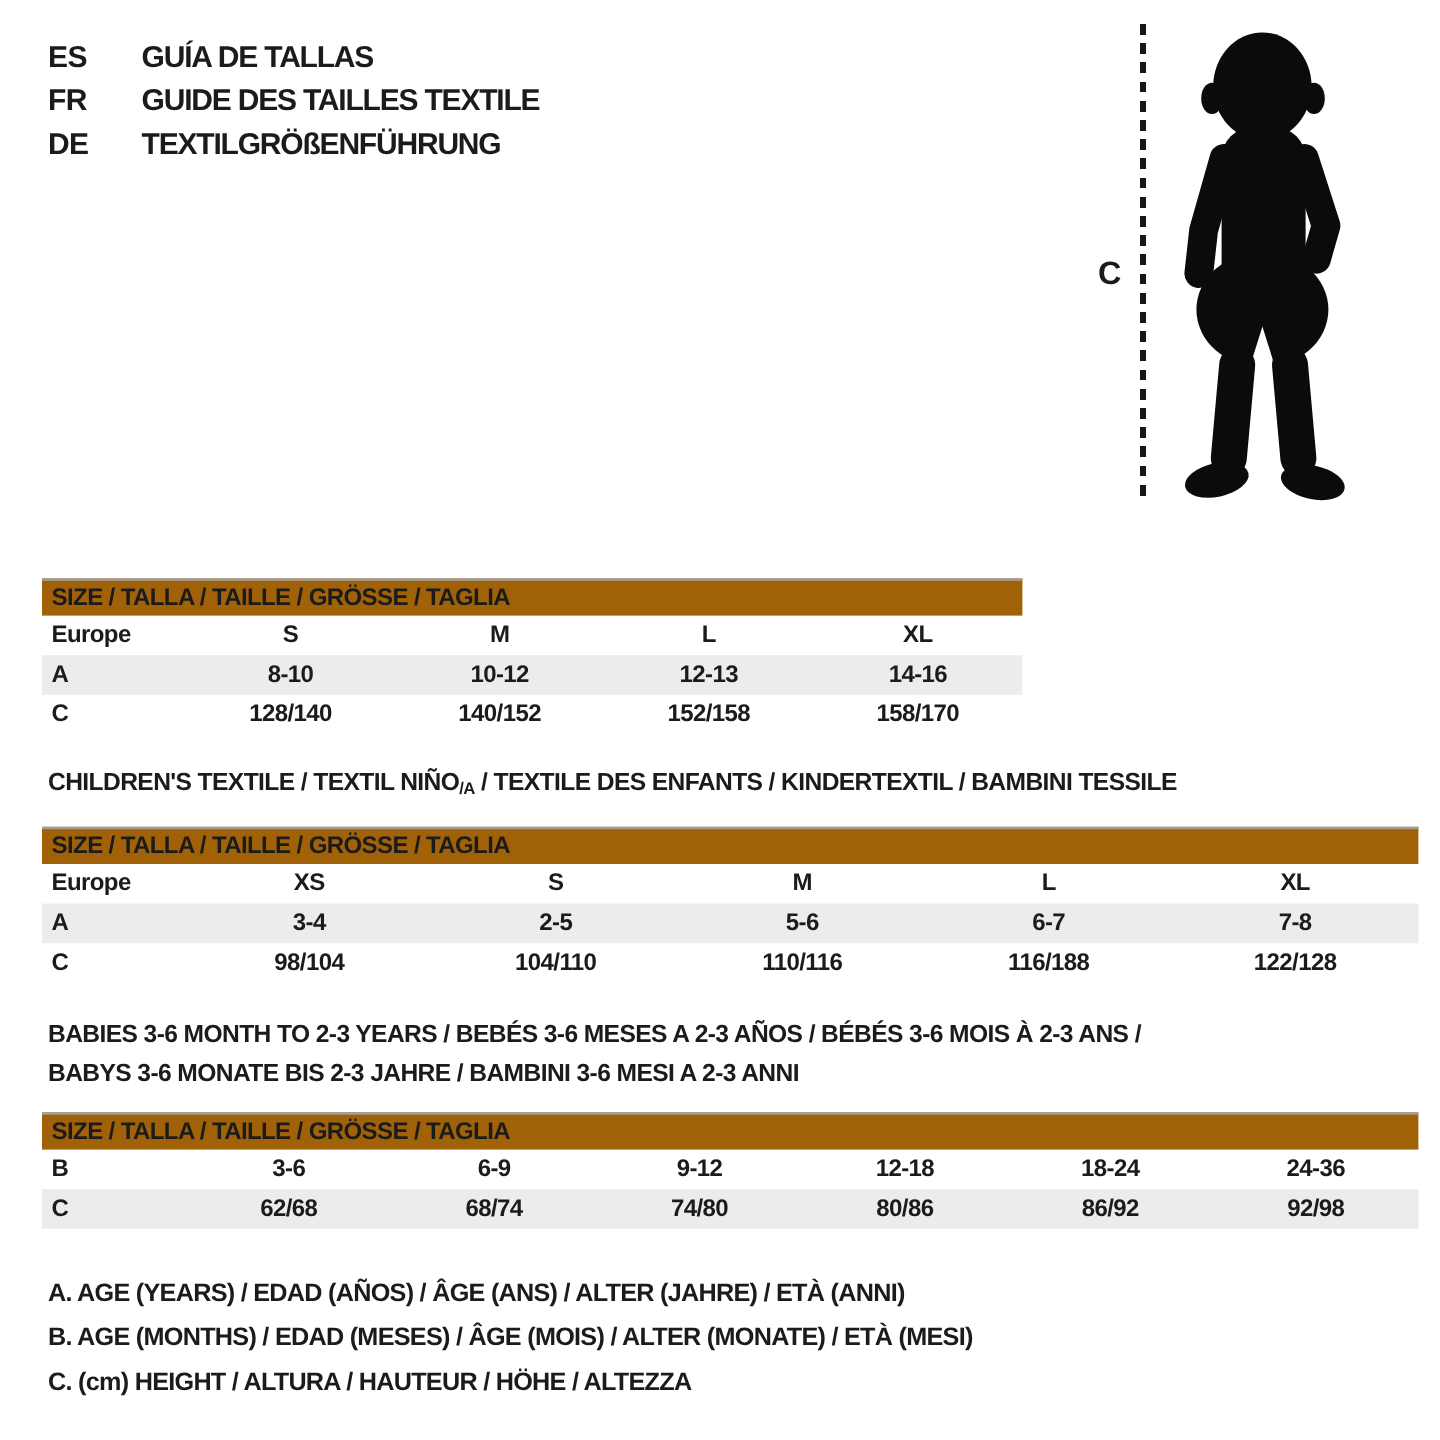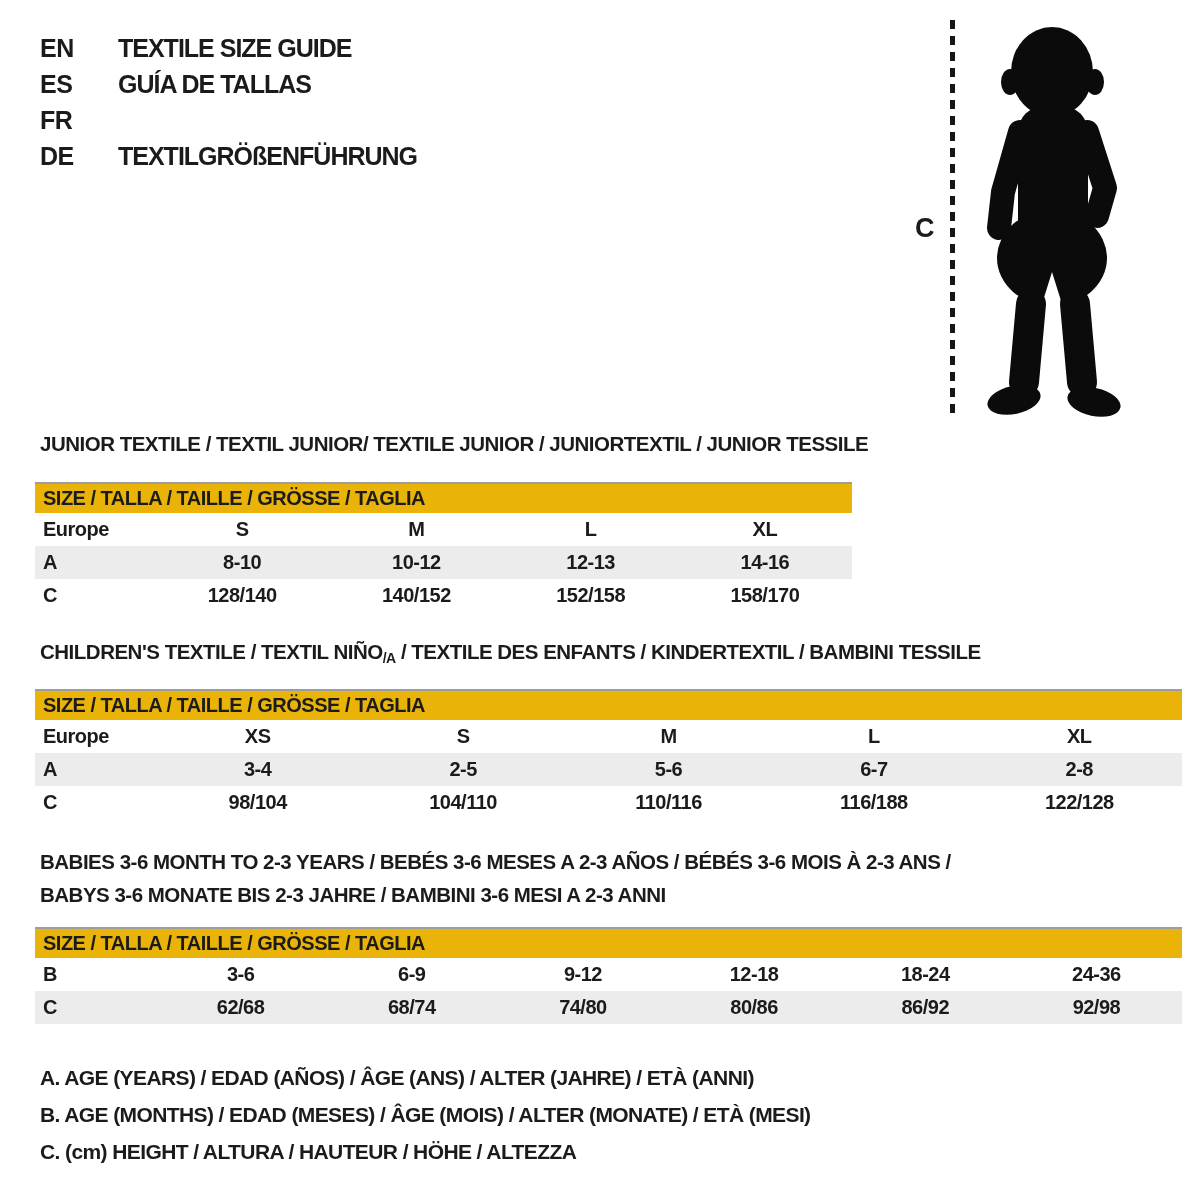--- a/index.html
+++ b/index.html
@@ -77,21 +77,21 @@
   .two-line { line-height: 33px; }
 
   
   .size-table {
     position: absolute;
     left: 35px;
     font-weight: bold;
   }
   .t-header {
     height: 31px;
-    background: #eab308;
+    background: #a16207;
     border-top: 2px solid #9d9d9d;
     display: flex;
     align-items: center;
     padding-left: 8px;
     font-size: 20px;
     letter-spacing: -0.5px;
   }
   .t-row {
     display: grid;
     height: 33px;
@@ -118,29 +118,26 @@
     white-space: nowrap;
   }
 </style>
 </head>
 <body>
 
 <div class="page">
 
   <div class="lang-block">
     <div class="lang-row">
-      <span class="lang-code">EN</span>
-      <span class="lang-title">TEXTILE SIZE GUIDE</span>
-    </div>
-    <div class="lang-row">
       <span class="lang-code">ES</span>
       <span class="lang-title">GUÍA DE TALLAS</span>
     </div>
     <div class="lang-row">
       <span class="lang-code">FR</span>
+      <span class="lang-title">GUIDE DES TAILLES TEXTILE</span>
     </div>
     <div class="lang-row">
       <span class="lang-code">DE</span>
       <span class="lang-title">TEXTILGRÖßENFÜHRUNG</span>
     </div>
   </div>
 
   <div class="figure-block">
     <div class="height-line"></div>
     <div class="height-label">C</div>
@@ -156,21 +153,20 @@
         <path d="M119,112 L137,168 L129,196" stroke="#0b0b0b" stroke-width="24" stroke-linecap="round" stroke-linejoin="round" fill="none"></path>
         <polygon points="84,252 64,316 104,316" fill="#ffffff"></polygon>
         <path d="M63,284 L56,362" stroke="#0b0b0b" stroke-width="30" stroke-linecap="round" fill="none"></path>
         <path d="M107,284 L114,362" stroke="#0b0b0b" stroke-width="30" stroke-linecap="round" fill="none"></path>
         <ellipse cx="46" cy="380" rx="27" ry="14" transform="rotate(-12 46 380)"></ellipse>
         <ellipse cx="126" cy="382" rx="27" ry="14" transform="rotate(12 126 382)"></ellipse>
       </g>
     </svg>
   </div>
 
-  <div class="section-heading" style="top:432px;">JUNIOR TEXTILE / TEXTIL JUNIOR/ TEXTILE JUNIOR / JUNIORTEXTIL / JUNIOR TESSILE</div>
 
   <div class="size-table" style="top:482px; width:817px;">
     <div class="t-header">SIZE / TALLA / TAILLE / GRÖSSE / TAGLIA</div>
     <div class="t-row cols-4">
       <span class="row-label">Europe</span>
       <span class="cell">S</span>
       <span class="cell">M</span>
       <span class="cell">L</span>
       <span class="cell">XL</span>
     </div>
@@ -203,21 +199,21 @@
       <span class="cell">M</span>
       <span class="cell">L</span>
       <span class="cell">XL</span>
     </div>
     <div class="t-row cols-5 stripe">
       <span class="row-label">A</span>
       <span class="cell">3-4</span>
       <span class="cell">2-5</span>
       <span class="cell">5-6</span>
       <span class="cell">6-7</span>
-      <span class="cell">2-8</span>
+      <span class="cell">7-8</span>
     </div>
     <div class="t-row cols-5">
       <span class="row-label">C</span>
       <span class="cell">98/104</span>
       <span class="cell">104/110</span>
       <span class="cell">110/116</span>
       <span class="cell">116/188</span>
       <span class="cell">122/128</span>
     </div>
   </div>

